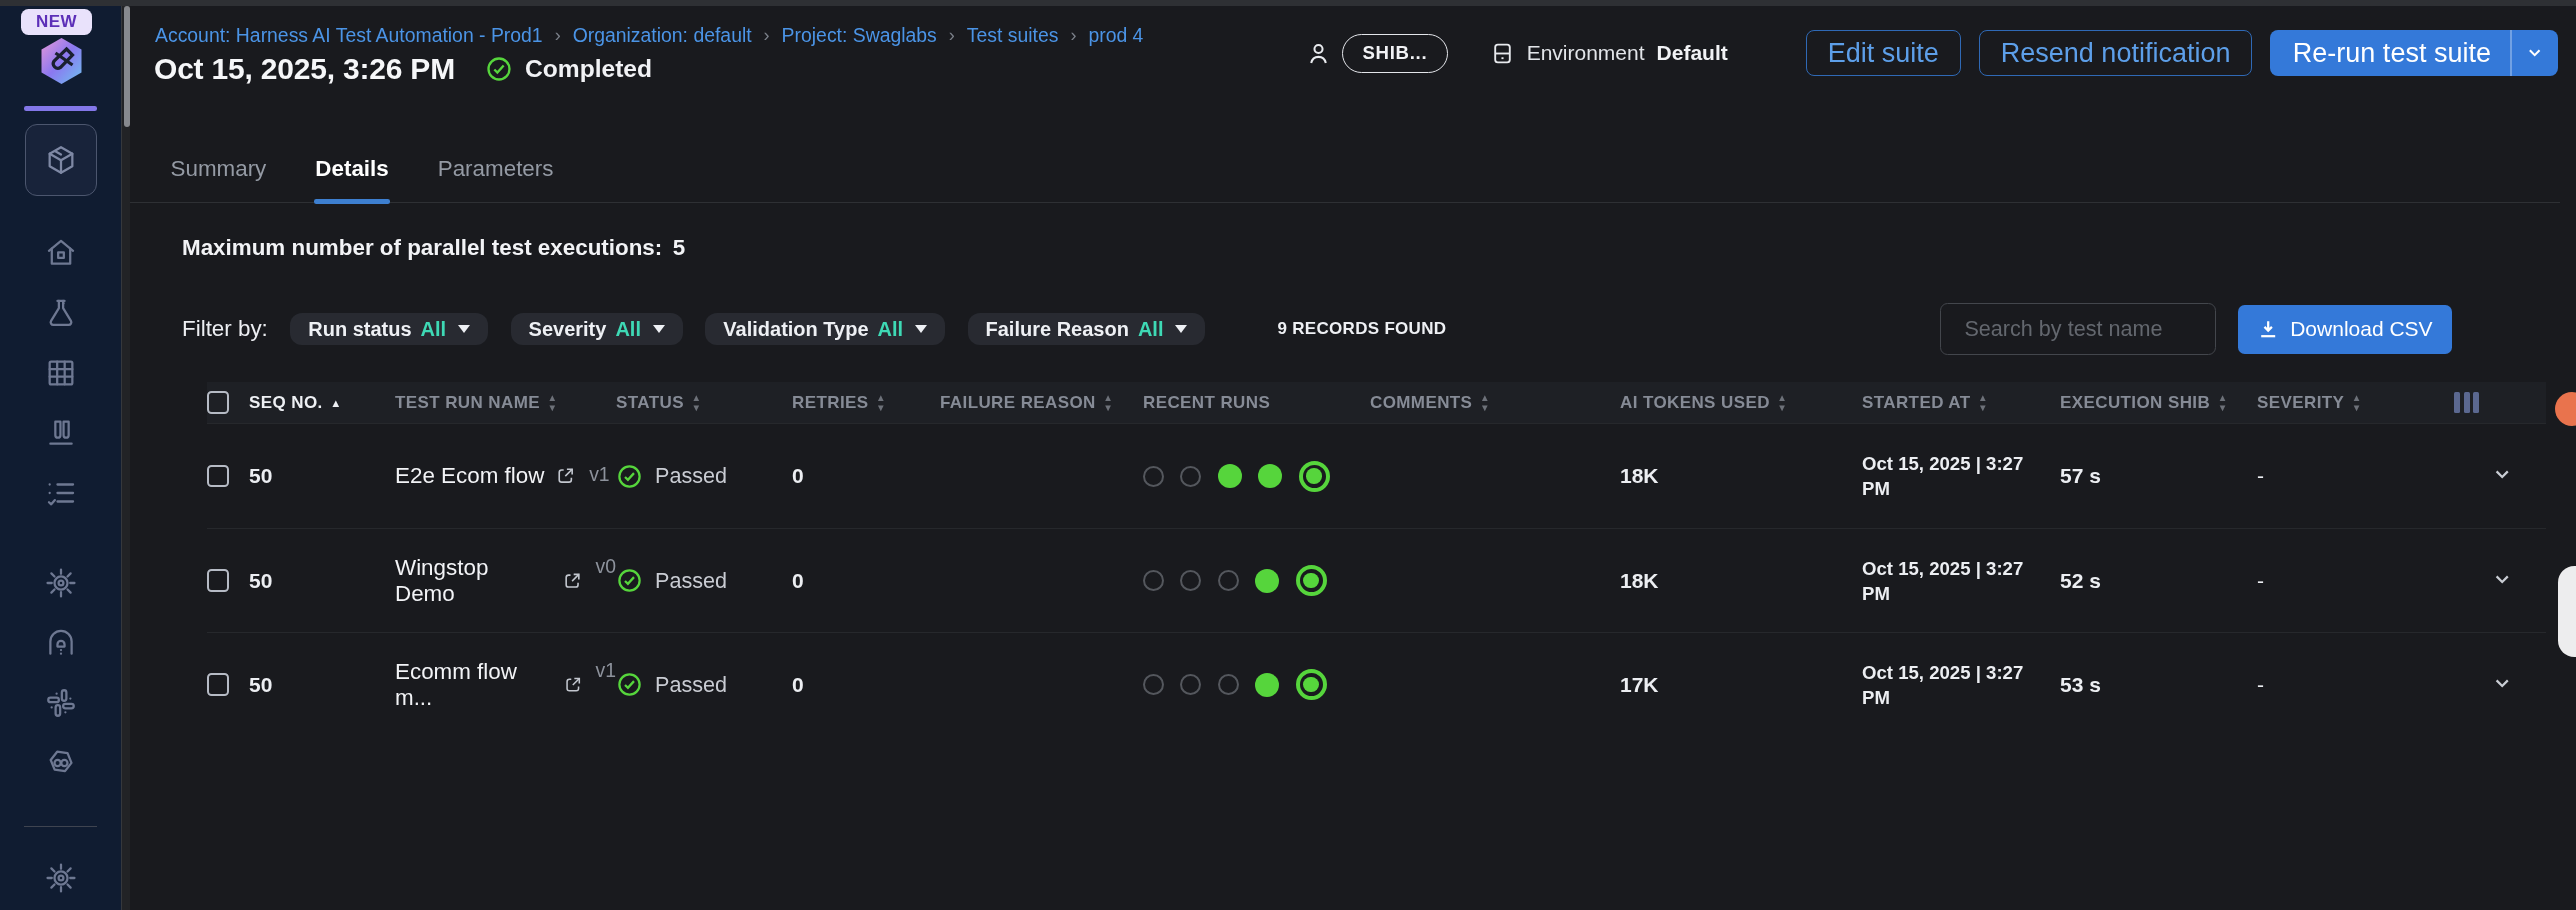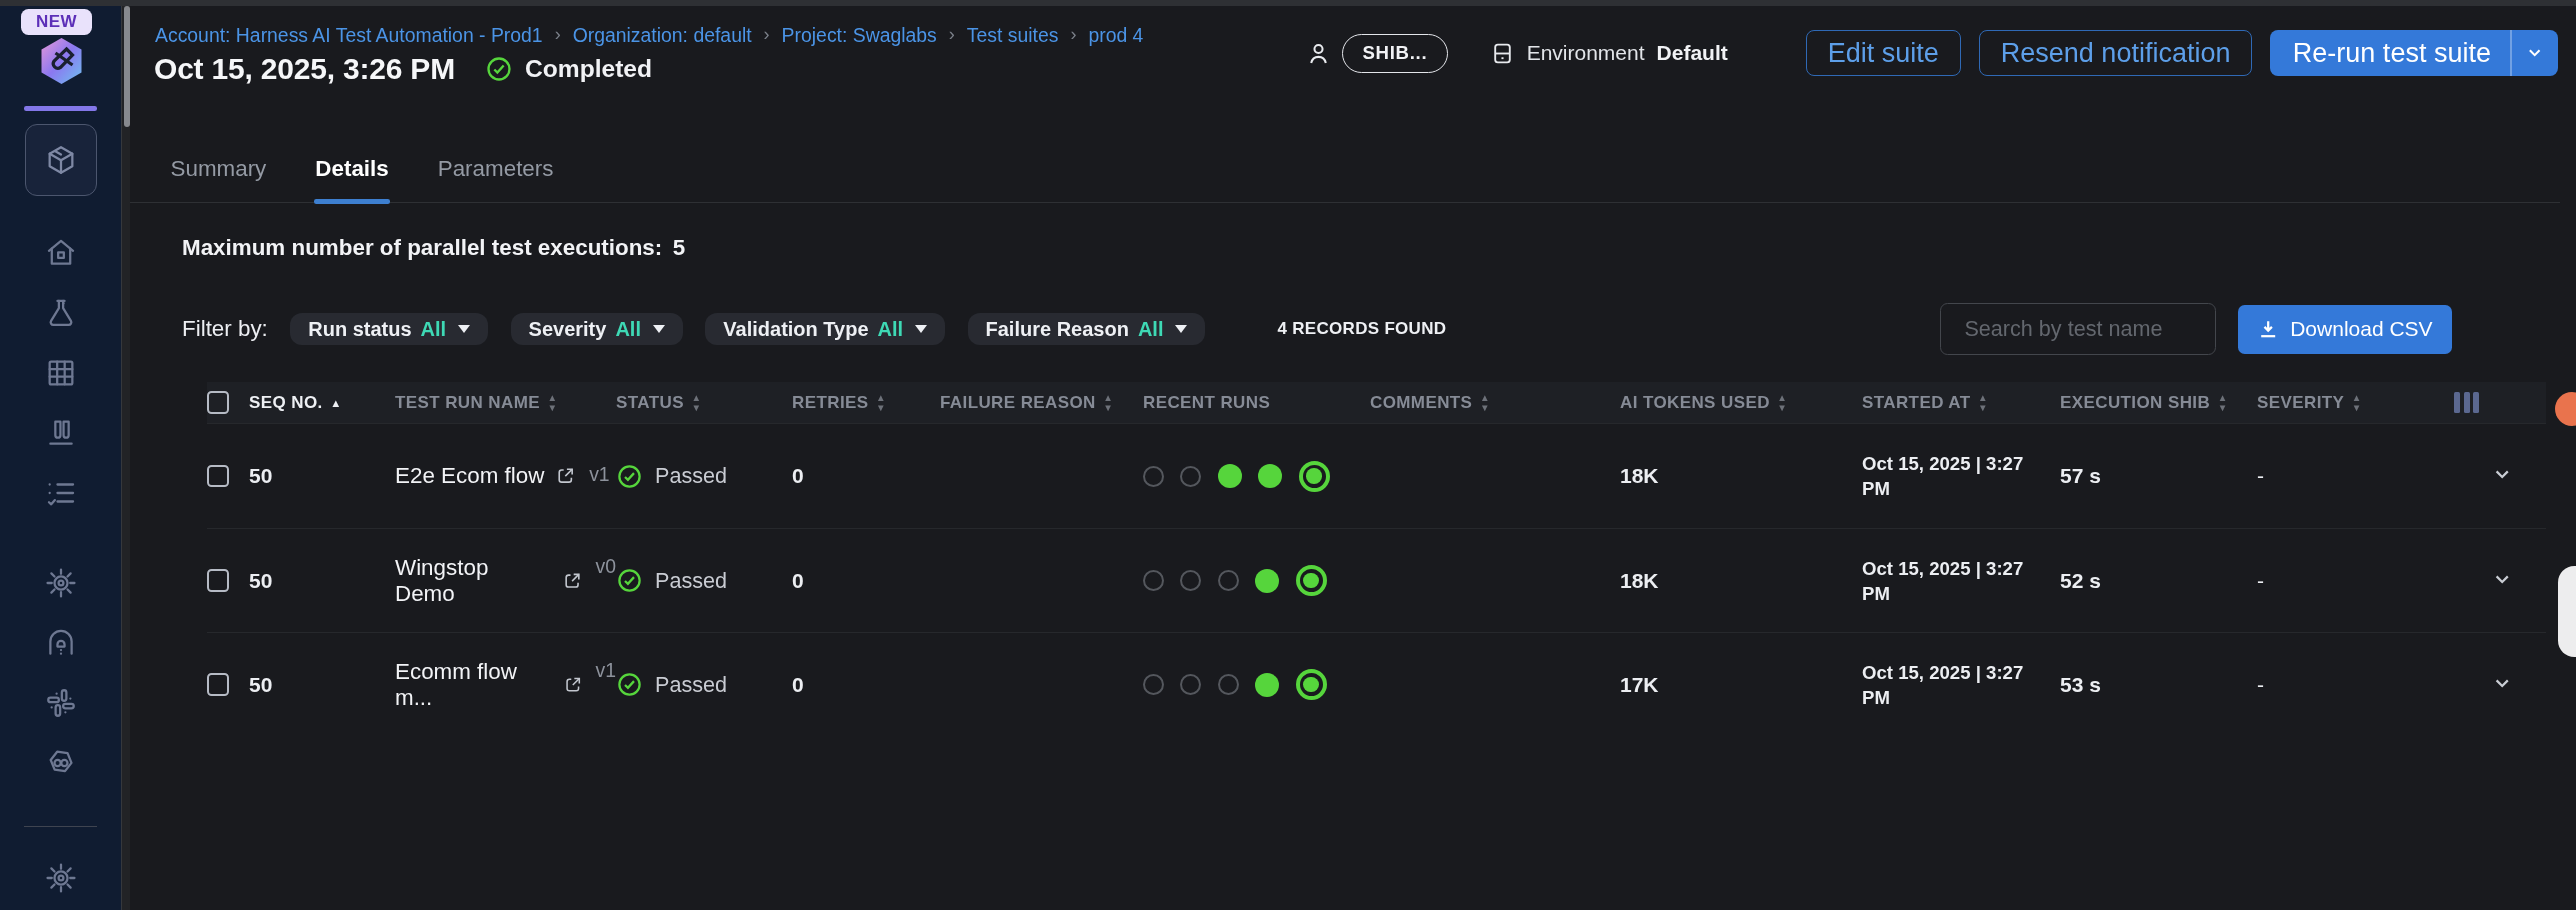--- a/index.html
+++ b/index.html
@@ -28,21 +28,21 @@
   .nav-item.bottom{margin-top:21px}
   .nico{width:34px;height:34px;fill:none;stroke:var(--icon);stroke-width:1.6;stroke-linecap:round;stroke-linejoin:round}
   .nav-sel .nico{stroke:#7e88a4}
 
   
   .vscroll{position:absolute;left:121px;top:6px;width:9px;height:905px;background:#222326;border-left:1.5px solid #36383c}
   .vthumb{position:absolute;top:0;left:1.5px;width:6px;height:121px;background:#87898e;border-radius:3px}
 
   
   .content{position:absolute;left:130px;top:6px;right:0;bottom:0}
-  .breadcrumb{position:absolute;left:25px;top:18px;display:flex;gap:12px;font-size:19.4px;white-space:nowrap}
+  .breadcrumb{position:absolute;left:25px;top:18px;display:flex;align-items:center;gap:12px;font-size:19.4px;white-space:nowrap}
   .crumb{color:var(--link);text-decoration:none;cursor:pointer}
   .crumb-sep{color:#7b808a;font-size:18px}
   .title-row{position:absolute;left:24px;top:46px;display:flex;align-items:center}
   .page-title{font-size:30px;font-weight:bold;color:#f6f7f9;letter-spacing:-0.2px}
   .done-ic{width:28px;height:28px;fill:none;stroke:var(--green);stroke-width:2;margin-left:30px}
   .completed{font-size:24.6px;font-weight:bold;margin-left:12px}
   .header-right{position:absolute;right:18px;top:24px;display:flex;align-items:center}
   .person-ic{width:27px;height:27px;fill:none;stroke:#e8eaee;stroke-width:1.8}
   .user-pill{margin-left:10.4px;border:1.5px solid #e3e5ea;border-radius:21px;height:39px;padding:0 19.4px;display:flex;
     align-items:center;font-size:18.6px;font-weight:bold;letter-spacing:0.7px;cursor:pointer}
@@ -313,21 +313,21 @@
             <span class="pl">Validation Type</span>
             <span class="pv">All</span>
             <span class="caret"></span>
           </div>
           <div class="pill">
             <span class="pl">Failure Reason</span>
             <span class="pv">All</span>
             <span class="caret"></span>
           </div>
         </div>
-        <span class="records">4 RECORDS FOUND</span>
+        <span class="records">9 RECORDS FOUND</span>
         <div class="search">
           <svg class="search-ic" viewBox="0 0 24 24">
             <circle cx="10.5" cy="10.5" r="6.5"></circle>
               <path d="M15.5 15.5L21 21"></path>
           </svg>
           <input type="text" placeholder="Search by test name" style="">
         </div>
         <button class="download">
           <svg class="dl-ic" viewBox="0 0 24 24">
             <path d="M12 3.5v10M8 9.5l4 4 4-4"></path>

